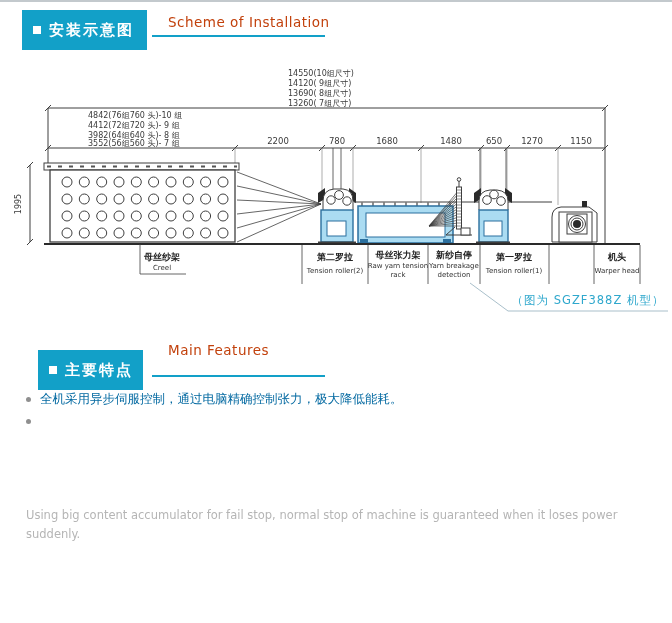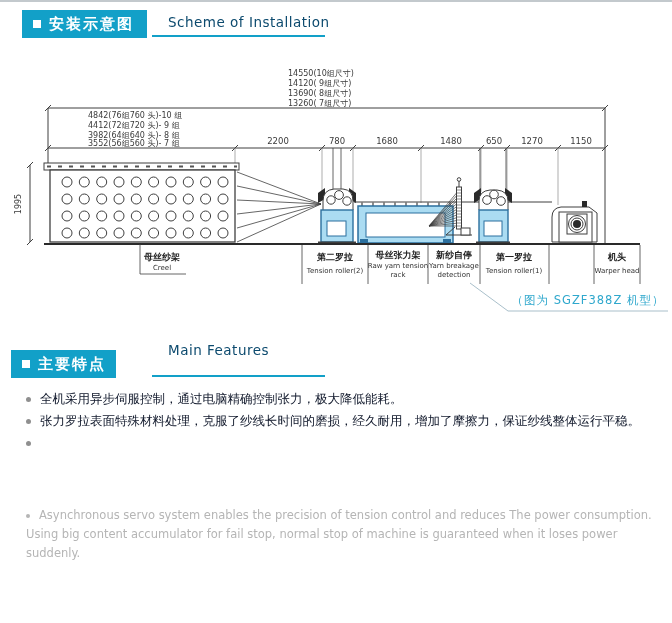--- a/index.html
+++ b/index.html
@@ -1,37 +1,37 @@
 <!DOCTYPE html>
 <html><head>
 <meta charset="utf-8">
 <style>
   * { margin:0; padding:0; box-sizing:border-box; }
   body { background:#fff; }
   .page { position:relative; width:672px; height:623px; background:#fff; overflow:hidden;
           font-family:"DejaVu Sans","Liberation Sans",sans-serif; }
   .topline { position:absolute; left:0; top:0; width:672px; height:2px; background:#c3c9cd; }
 
-  .badge { position:absolute; height:28px; background:#12a0c8; display:flex; align-items:center;
+  .badge { position:absolute; height:40px; background:#12a0c8; display:flex; align-items:center;
            padding-left:11px; gap:8px; }
   .badge .sq { width:8px; height:8px; background:#fff; flex:0 0 auto; }
   .badge .cn { color:#fff; font-size:15px; font-weight:bold; letter-spacing:2px; white-space:nowrap; }
-  .sec-en { position:absolute; color:#0c4a6e; font-size:13.5px; letter-spacing:0.5px; }
+  .sec-en { position:absolute; color:#c2410c; font-size:13.5px; letter-spacing:0.5px; }
   .sec-line { position:absolute; height:2px; background:#12a0c8; }
 
   svg text { fill:#3a3a3a; }
   .dimtxt { font-size:8px; }
   .segtxt { font-size:8.5px; }
   .lblcn  { font-size:9px; font-weight:bold; fill:#222; }
   .lblen  { font-size:7px; fill:#333; }
   .cap    { font-size:11.5px; fill:#2fa8cd; letter-spacing:1px; }
 
   .cn-list, .en-list { position:absolute; list-style:none; }
   .cn-list { left:26px; top:388px; width:630px; }
-  .cn-item { display:flex; gap:9px; line-height:22px; font-size:12.5px; color:#0f172a; }
+  .cn-item { display:flex; gap:9px; line-height:22px; font-size:12.5px; color:#0369a1; }
   .cn-item .dot { width:5px; height:5px; border-radius:50%; background:#8f8f8f; margin-top:9px; flex:0 0 auto; }
   .en-list { left:26px; top:506px; width:636px; }
   .en-item { display:flex; gap:9px; line-height:19px; font-size:11.5px; color:#b5b5b5; }
   .en-item .dot { width:4px; height:4px; border-radius:50%; background:#b5b5b5; margin-top:8px; flex:0 0 auto; }
 </style>
 </head>
 <body>
 
 <div class="page">
   <div class="topline"></div>
@@ -298,43 +298,35 @@
       </g>
 
       <g>
         <line x1="470" y1="228" x2="508" y2="256" stroke="#9fb8c4" stroke-width="0.9"></line>
         <line x1="508" y1="256" x2="668" y2="256" stroke="#9fb8c4" stroke-width="0.9"></line>
         <text class="cap" stroke="none" text-anchor="middle" x="588" y="249">（图为 SGZF388Z 机型）</text>
       </g>
     </g>
   </svg>
 
-  <div class="badge" style="left:11px; top:350px; width:105px;">
+  <div class="badge" style="left:38px; top:350px; width:105px;">
     <span class="sq"></span>
     <span class="cn">主要特点</span>
   </div>
   <span class="sec-en" style="left:168px; top:342px;text-align:right;">Main Features</span>
   <div class="sec-line" style="left:152px; top:375px; width:173px;"></div>
 
   <ul class="cn-list">
     <li class="cn-item">
         <span class="dot"></span>
         <span>全机采用异步伺服控制，通过电脑精确控制张力，极大降低能耗。</span>
       </li>
     <li class="cn-item">
         <span class="dot"></span>
-        <span>张力罗拉表面特殊材料处理，克服了纱线长时间的磨损，经久耐用，增加了摩擦力，保证纱线整体运行平稳。</span>
-      </li>
-    <li class="cn-item">
-        <span class="dot"></span>
       </li>
   </ul>
 
   <ul class="en-list">
-    <li class="en-item">
-        <span class="dot"></span>
-        <span>Asynchronous servo system enables the precision of tension control and reduces The power consumption.</span>
-      </li>
     <li class="en-item">
         <span>Using big content accumulator for fail stop, normal stop of machine is guaranteed when it loses power suddenly.</span>
       </li>
   </ul>
 </div>
 
 </body></html>

